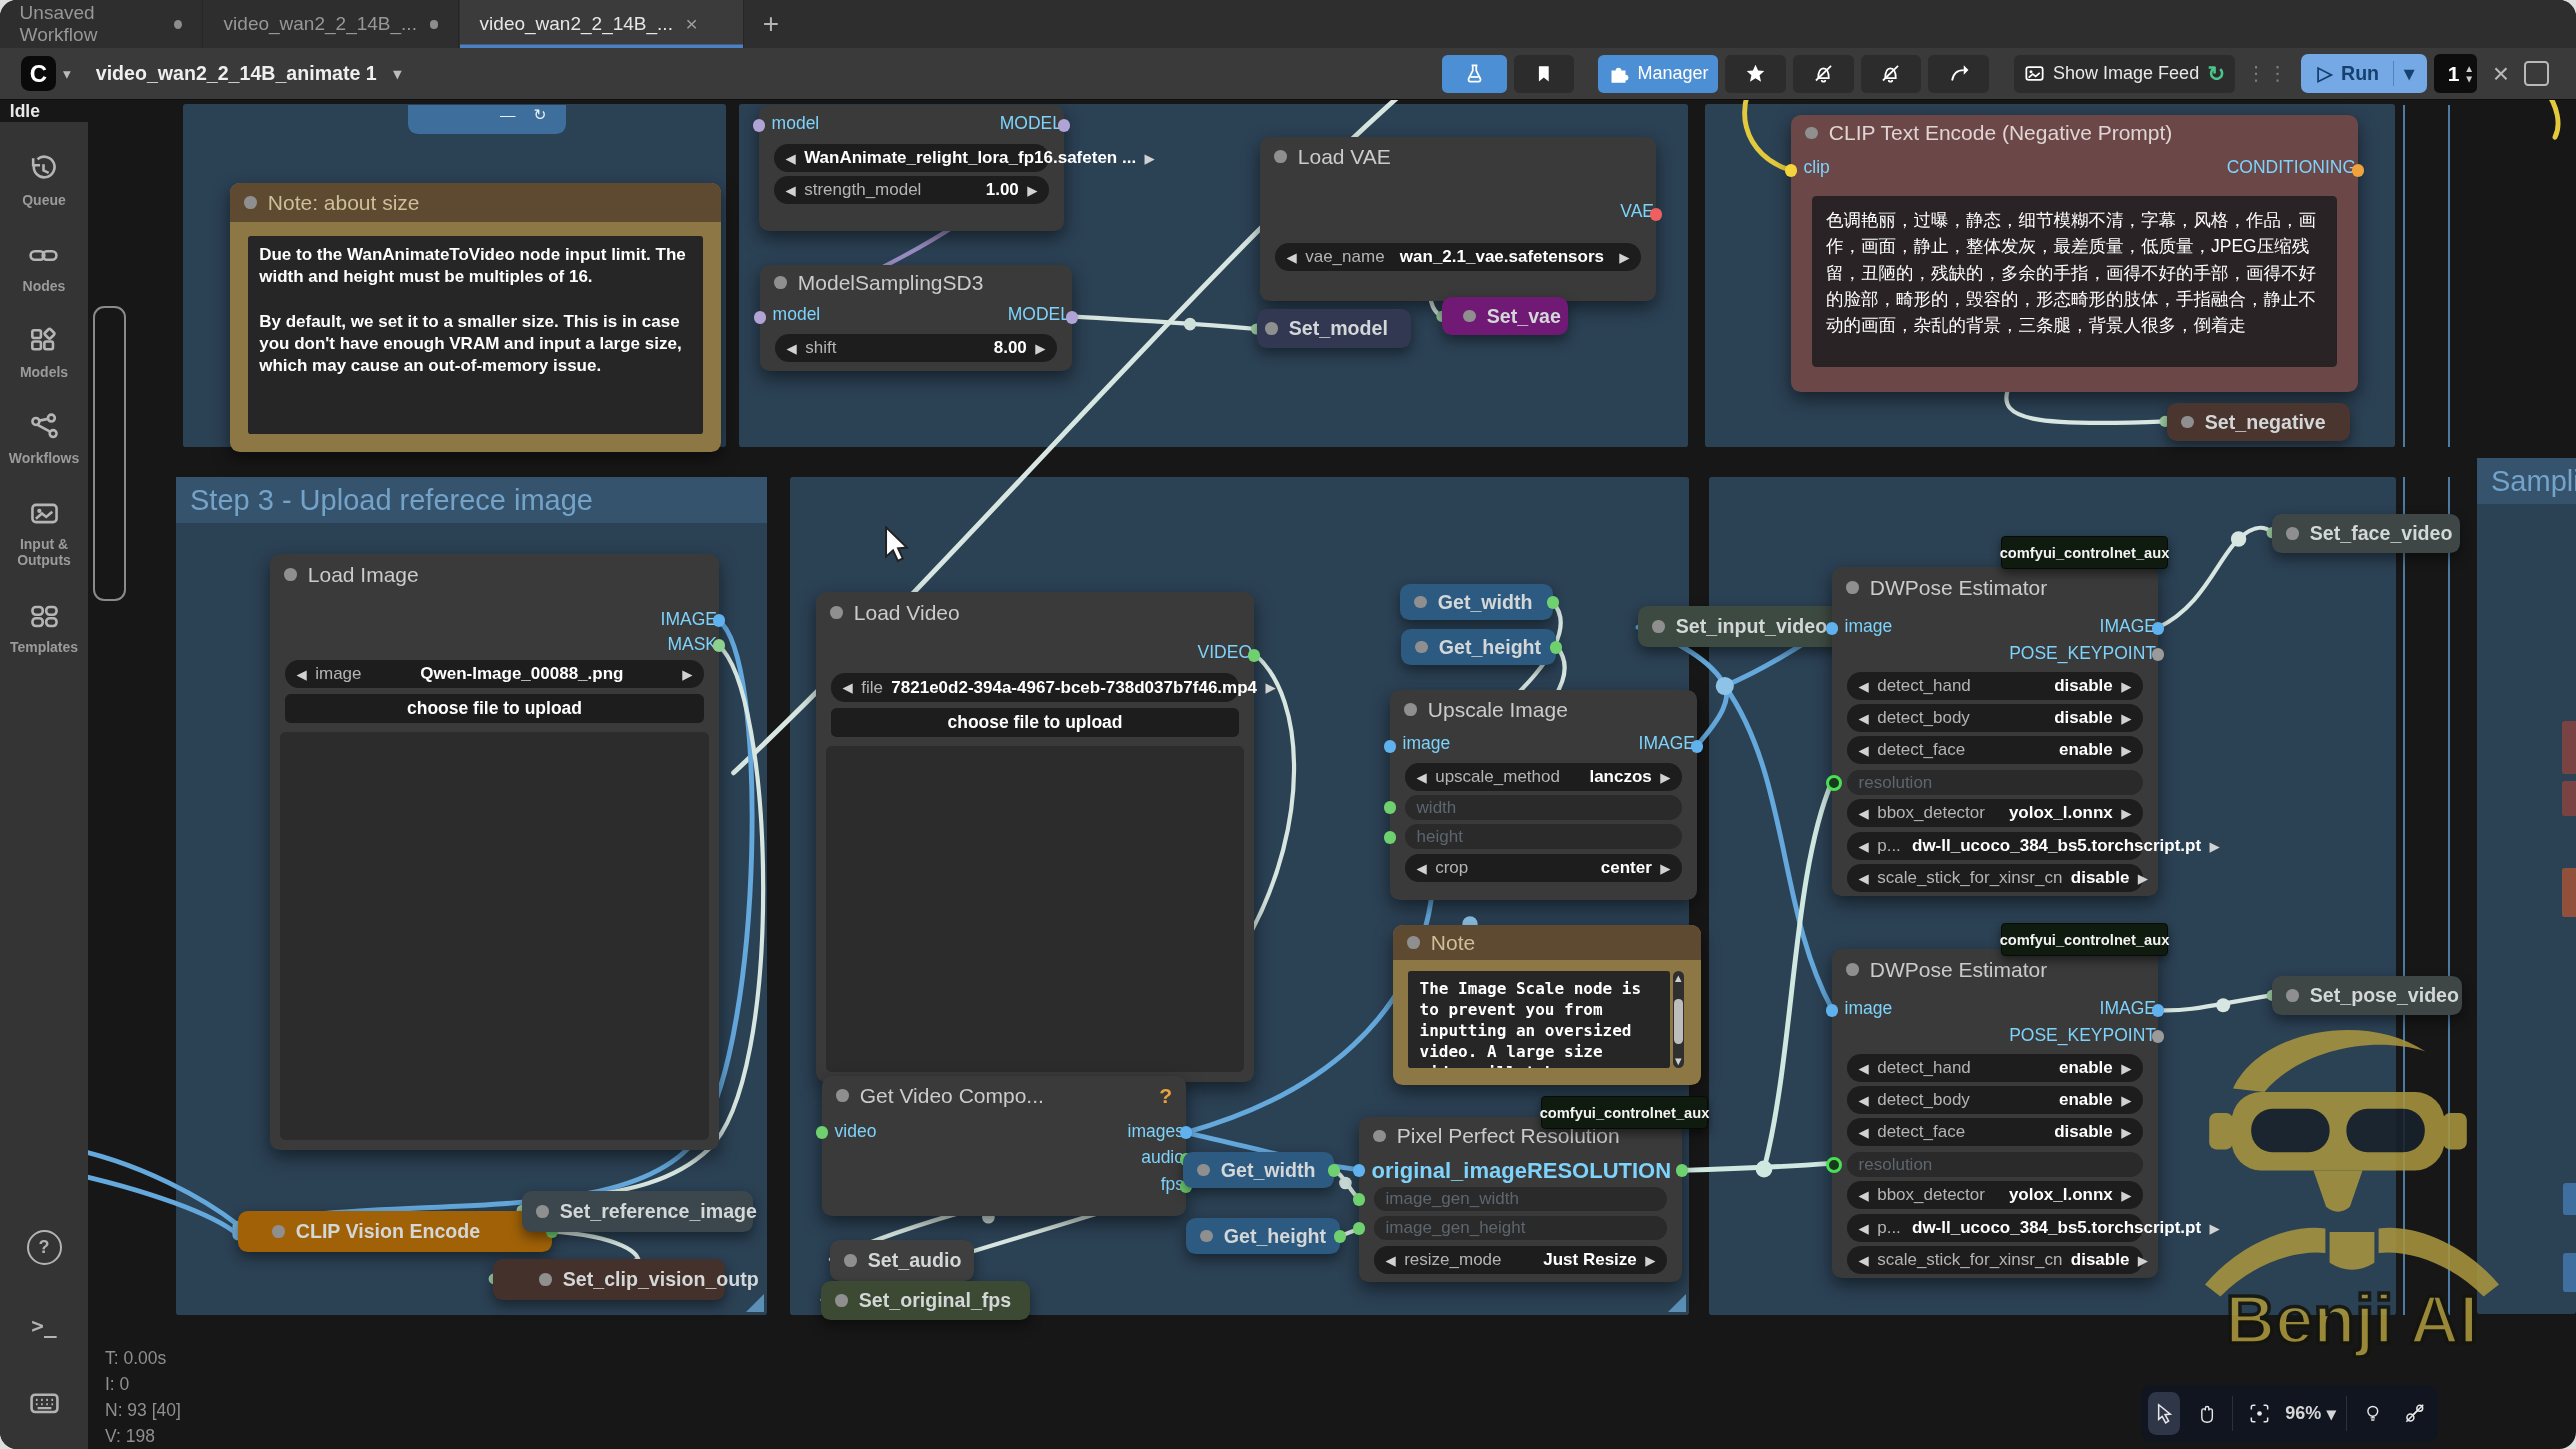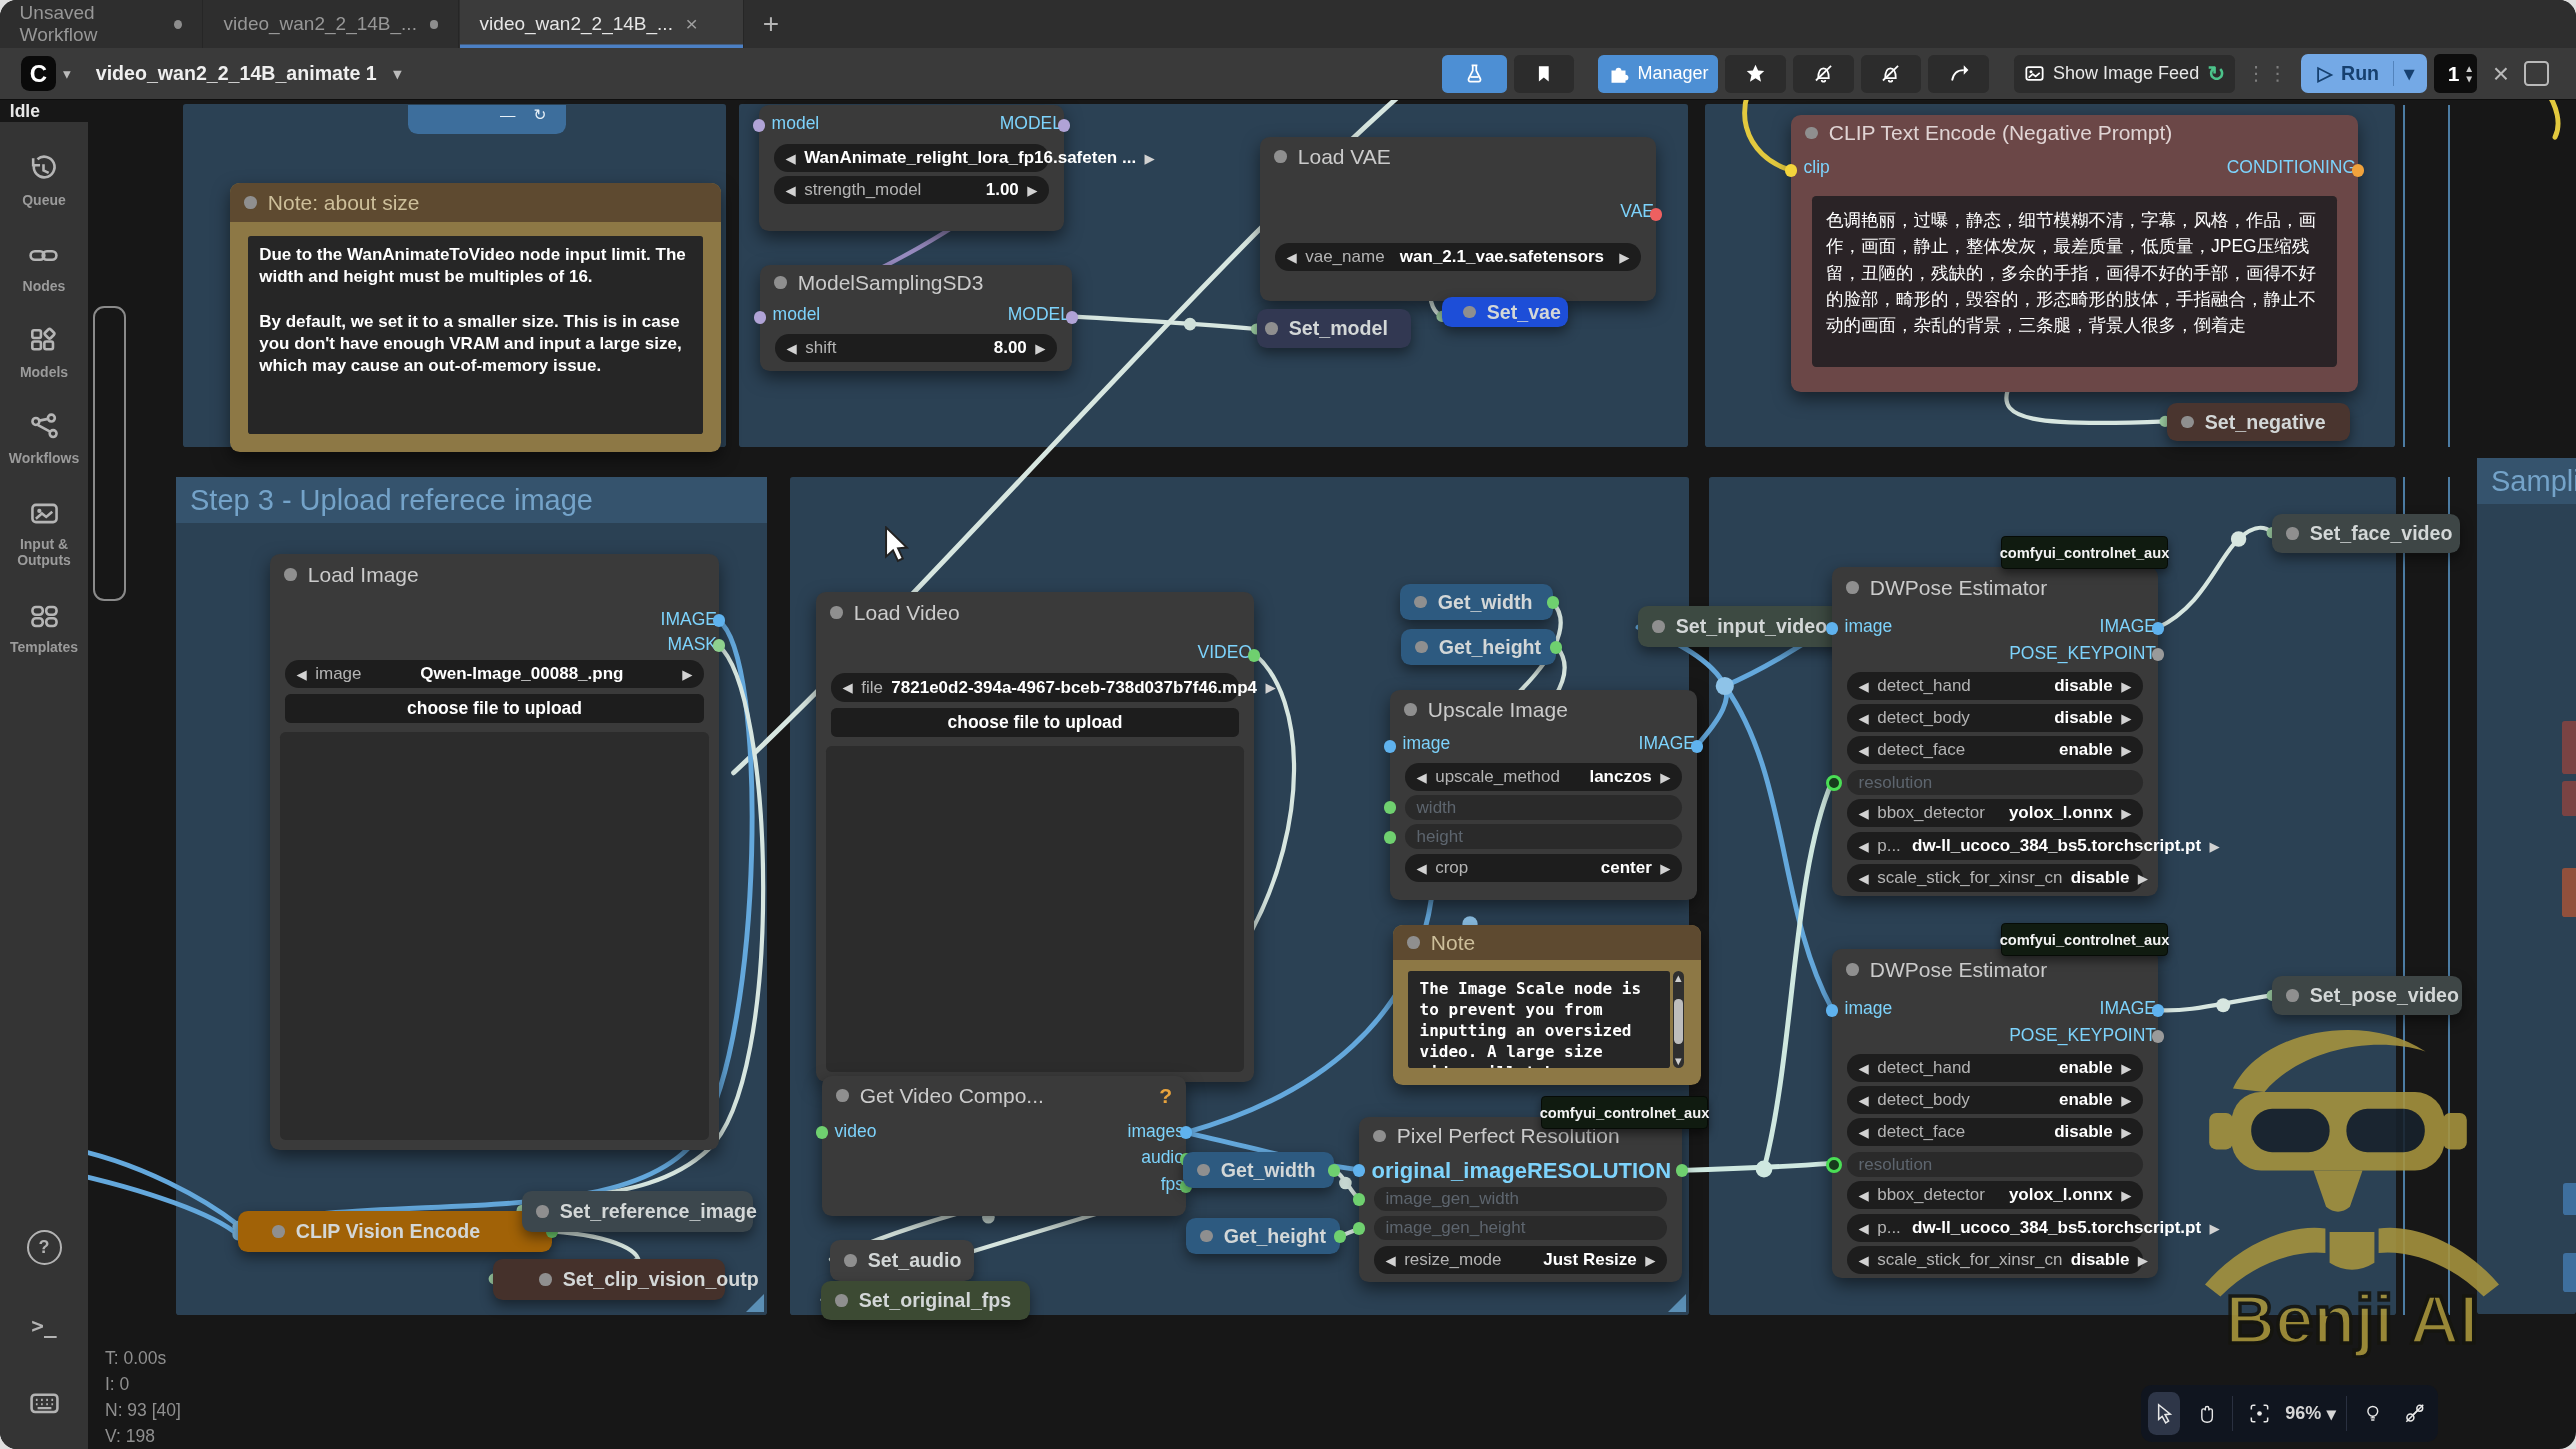--- a/index.html
+++ b/index.html
@@ -411,21 +411,21 @@
           <span>vae_name</span>
           <span class="val" style="margin:0 auto;">wan_2.1_vae.safetensors</span>
           <span class="arr">▶</span>
         </div>
     </div>
 
     <div class="pill" style="left:1257px;top:309px;width:154px;height:39px;background:#323852;padding-left:8px;">
         <span class="ndot"></span>
         <span>Set_model</span>
       </div>
-    <div class="pill" style="left:1442px;top:297px;width:126px;height:30px;background:#1d4ed8;padding-left:21px;">
+    <div class="pill" style="left:1442px;top:297px;width:126px;height:38px;background:#701a75;padding-left:21px;">
         <span class="ndot"></span>
         <span>Set_vae</span>
       </div>
 
     <div class="node maroon" style="left:1791px;top:115px;width:567px;height:277px;">
       <div class="nhead" style="height:36px;">
           <span class="ndot"></span>
           <span>CLIP Text Encode (Negative Prompt)</span>
         </div>
       <div class="prow" style="top:42px;height:26.6px;">

